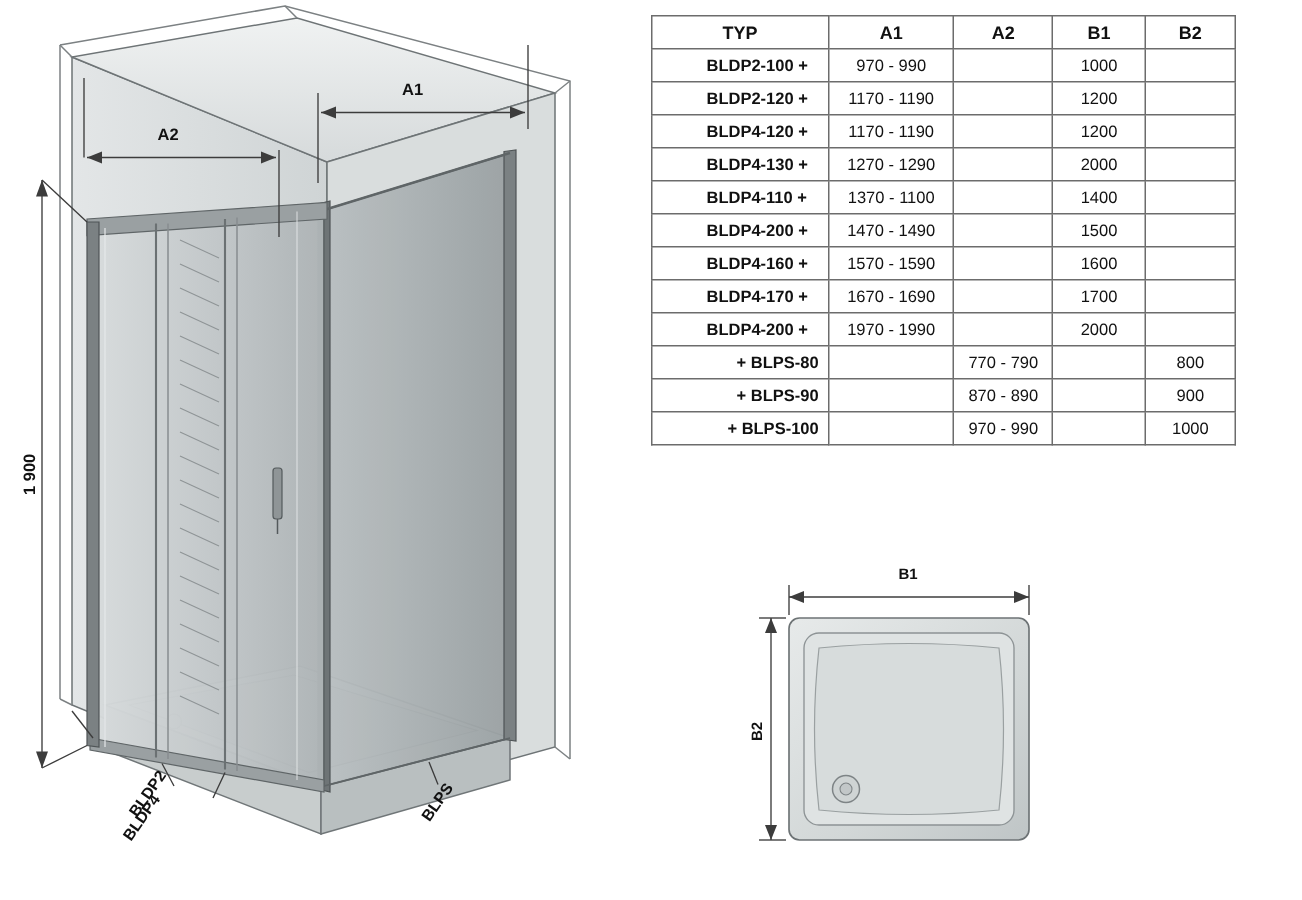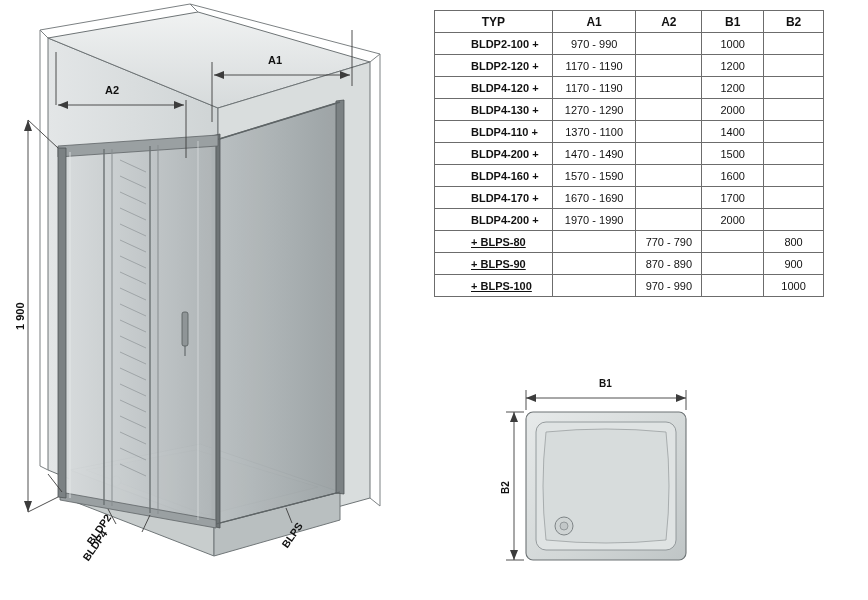--- a/index.html
+++ b/index.html
@@ -42,21 +42,21 @@
     border:1px solid #6c6c6c;
     height:21px;
     padding:0 6px;
     text-align:center;
     vertical-align:middle;
     font-weight:normal;
     color:#111;
   }
   table th{font-weight:bold;font-size:12px;}
   td.typ{text-align:left;font-weight:bold;font-size:11px;padding-left:36px;}
-  td.typ.indent{text-align:left;text-decoration:underline;}
+  td.typ.indent{text-align:right;}
   col.c-typ{width:118px;}
   col.c-a1{width:84px;}
   col.c-a2{width:66px;}
   col.c-b1{width:62px;}
   col.c-b2{width:60px;}
 
   
   .tray{position:absolute;left:500px;top:388px;width:220px;height:200px;}
   .tray svg{position:absolute;left:0;top:0;}
   .tray .lbl{font-size:10px;font-weight:bold;}

